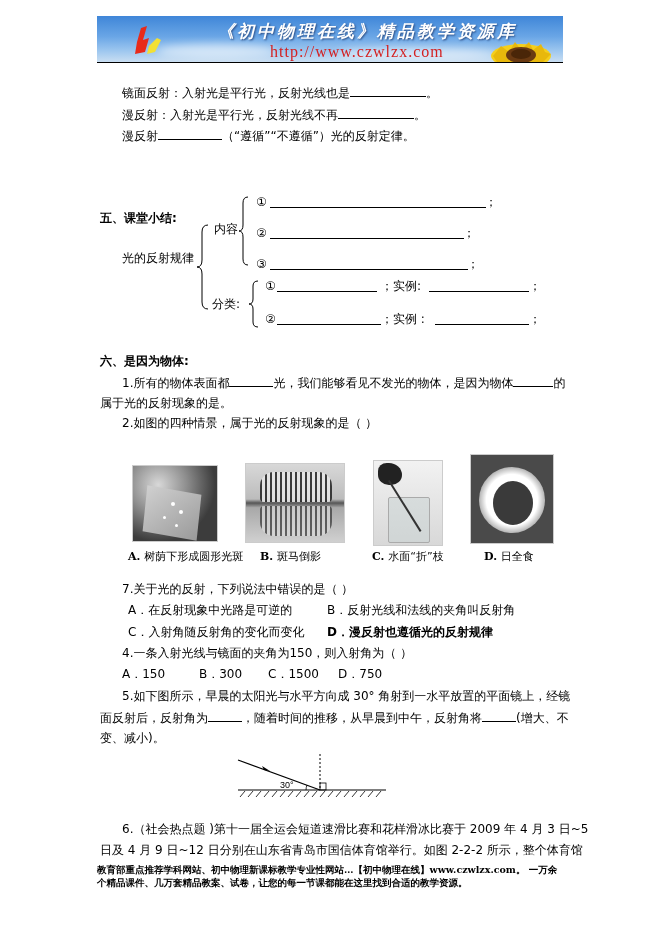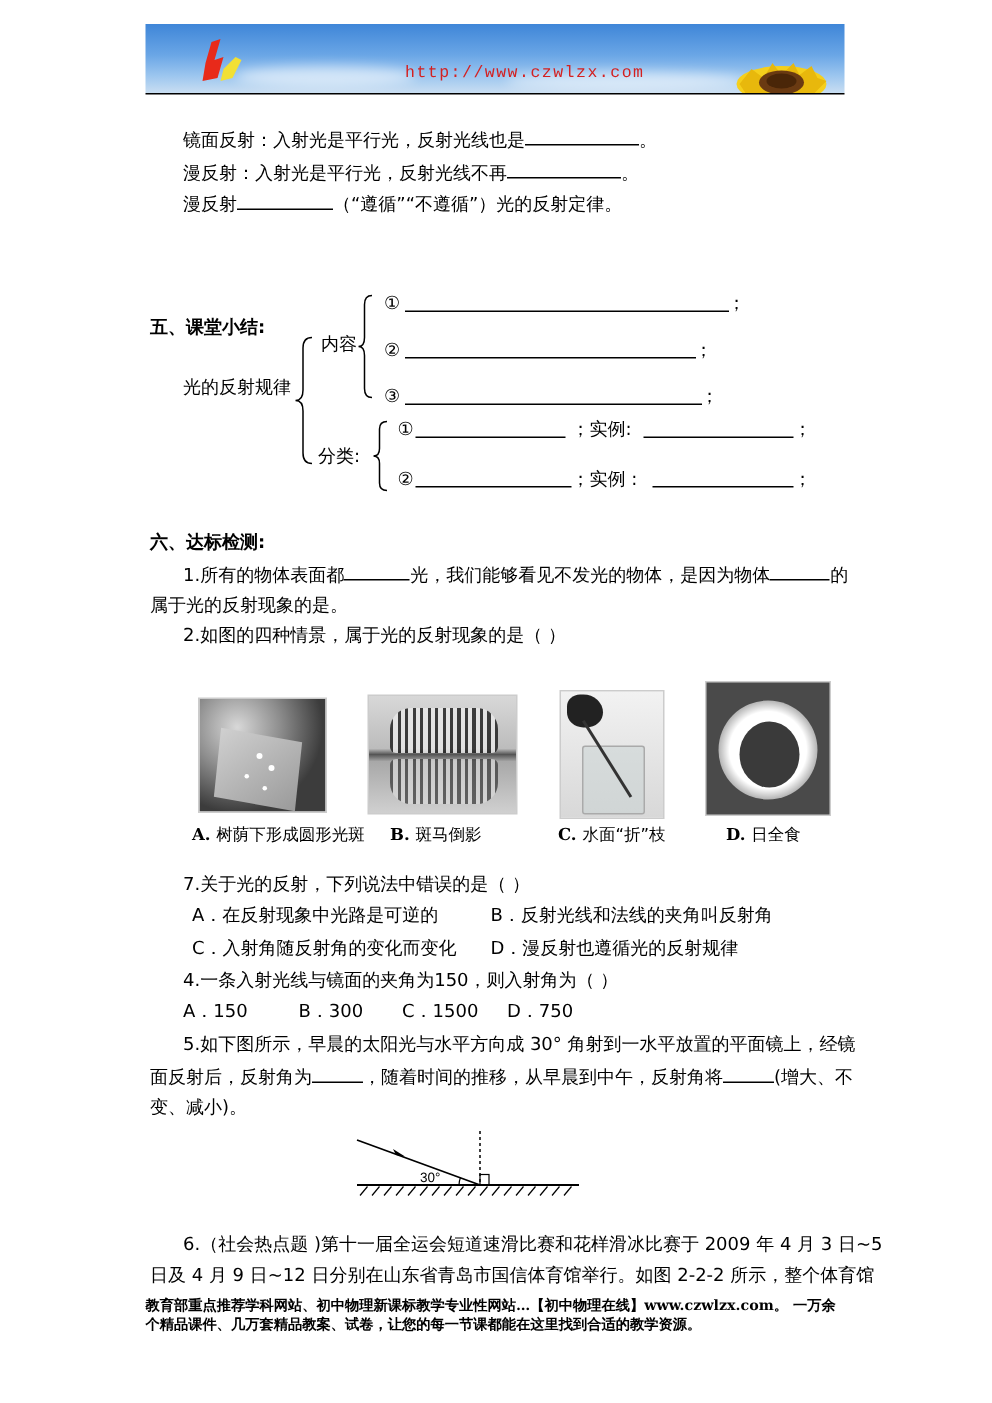--- a/index.html
+++ b/index.html
@@ -9,22 +9,22 @@
   
   .banner { position: absolute; left: 97px; top: 16px; width: 466px; height: 46px;
             background: linear-gradient(180deg, #3f86d8 0%, #6aa6e6 45%, #9cc6ef 75%, #c9def2 100%);
             overflow: hidden; }
   .banner .cloud { position: absolute; border-radius: 50%; background: rgba(255,255,255,0.55); filter: blur(4px); }
   .banner-rule { position: absolute; left: 97px; top: 62px; width: 466px; height: 1px; background: #000; }
   .logo { position: absolute; left: 30px; top: 8px; width: 40px; height: 32px; }
   .banner-title { position: absolute; left: 120px; top: 4px; font-size: 17px; font-style: italic;
                   font-weight: bold; color: #ffffff; letter-spacing: 3px; white-space: nowrap;
                   text-shadow: 1px 1px 2px #2a4a80; font-family: "DejaVu Serif", serif; }
-  .banner-url { position: absolute; left: 173px; top: 27px; font-size: 11px; color: #d42020;
-                font-family: Liberation Mono, monospace; letter-spacing: 1px; white-space: nowrap; }
+  .banner-url { position: absolute; left: 173px; top: 27px; font-size: 16px; color: #d42020;
+                font-family: Liberation Serif, serif; letter-spacing: 1px; white-space: nowrap; }
   .sunflower { position: absolute; left: 392px; top: 18px; width: 64px; height: 36px; }
 
   .t { position: absolute; white-space: nowrap; font-size: 12px; line-height: 14px; }
   .b { font-weight: bold; }
   .blank { display: inline-block; border-bottom: 1px solid #000; height: 11px; vertical-align: baseline; }
   .line { position: absolute; height: 1px; background: #000; }
 
   .brace { position: absolute; }
   .photo { position: absolute; border: 1px solid #ccc; overflow: hidden; }
   .caption { position: absolute; font-size: 11px; white-space: nowrap; font-weight: bold; font-family: "DejaVu Serif", serif; }
@@ -36,20 +36,21 @@
 </head>
 <body>
 
 <div class="banner">
   <div class="cloud" style="left:60px;top:28px;width:120px;height:14px;"></div>
   <div class="cloud" style="left:240px;top:32px;width:160px;height:12px;"></div>
   <svg class="logo" viewBox="0 0 40 32">
     <path d="M14 4 L20 2 L16 16 L22 14 L18 28 L8 30 L10 18 Z" fill="#e82a1a"></path>
     <path d="M22 22 L30 14 L34 16 L28 28 L20 30 Z" fill="#f2e034"></path>
   </svg>
+  <div class="banner-title">《初中物理在线》精品教学资源库</div>
   <div class="banner-url">http://www.czwlzx.com</div>
   <svg class="sunflower" viewBox="0 0 64 36">
     <g fill="#f5cf1c">
       <ellipse cx="32" cy="22" rx="30" ry="12"></ellipse>
     </g>
     <g fill="#e8b80c">
       <path d="M4 22 L12 12 L20 18 L26 8 L32 16 L40 8 L44 16 L52 10 L56 18 L62 20 L54 28 L44 34 L20 34 L8 28 Z"></path>
     </g>
     <ellipse cx="32" cy="21" rx="15" ry="8" fill="#6a3a12"></ellipse>
     <ellipse cx="32" cy="20" rx="10" ry="5" fill="#4a2608"></ellipse>
@@ -106,21 +107,21 @@
 <div class="t" style="left:381px;top:279px;">；实例:</div>
 <div class="line" style="left:429px;top:291px;width:100px;"></div>
 <div class="t" style="left:529px;top:279px;">；</div>
 
 <div class="t" style="left:265px;top:312px;">②</div>
 <div class="line" style="left:277px;top:324px;width:104px;"></div>
 <div class="t" style="left:381px;top:312px;text-align:right;">；实例 :</div>
 <div class="line" style="left:435px;top:324px;width:94px;"></div>
 <div class="t" style="left:529px;top:312px;">；</div>
 
-<div class="t b" style="left:100px;top:354px;">六、达标检测:</div>
+<div class="t b" style="left:100px;top:354px;">六、是因为物体:</div>
 
 <div class="t" style="left:122px;top:375px;">
   <span>1.所有的物体表面都</span><span class="blank" style="width:44px;"></span><span>光，我们能够看见不发光的物体，是因为物体</span><span class="blank" style="width:40px;"></span><span>的</span>
 </div>
 <div class="t" style="left:100px;top:396px;">属于光的反射现象的是。</div>
 
 <div class="t" style="left:122px;top:416px;">2.如图的四种情景，属于光的反射现象的是（    ）</div>
 
 <div class="photo" style="left:132px;top:465px;width:84px;height:75px;background:radial-gradient(circle at 30% 25%, #d8d8d8 0%, #8e8e8e 35%, #3c3c3c 70%);">
   <div style="position:absolute;left:12px;top:24px;width:54px;height:46px;background:linear-gradient(135deg,#d0d0d0,#9a9a9a);transform:skew(-6deg,10deg);"></div>
@@ -147,21 +148,21 @@
 <div class="photo" style="left:470px;top:454px;width:82px;height:88px;background:#4a4a4a;">
   <div style="position:absolute;left:8px;top:12px;width:66px;height:66px;border-radius:50%;background:radial-gradient(circle,#fff 55%,rgba(255,255,255,0.6) 70%,rgba(74,74,74,0) 100%);"></div>
   <div style="position:absolute;left:22px;top:26px;width:40px;height:44px;border-radius:50%;background:#3a3a3a;"></div>
 </div>
 <div class="caption" style="left:484px;top:549px;"><span>D.</span> <span class="cn">日全食</span></div>
 
 <div class="t" style="left:122px;top:582px;">7.关于光的反射，下列说法中错误的是（      ）</div>
 <div class="t" style="left:128px;top:603px;">A．在反射现象中光路是可逆的</div>
 <div class="t" style="left:327px;top:603px;">B．反射光线和法线的夹角叫反射角</div>
 <div class="t" style="left:128px;top:625px;">C．入射角随反射角的变化而变化</div>
-<div class="t" style="left:327px;top:625px;">D．漫反射也遵循光的反射规律</div>
+<div class="t" style="left:327px;top:625px;font-weight:bold;">D．漫反射也遵循光的反射规律</div>
 
 <div class="t" style="left:122px;top:646px;">4.一条入射光线与镜面的夹角为150，则入射角为（        ）</div>
 <div class="t" style="left:122px;top:667px;">A．150</div>
 <div class="t" style="left:199px;top:667px;">B．300</div>
 <div class="t" style="left:268px;top:667px;">C．1500</div>
 <div class="t" style="left:338px;top:667px;">D．750</div>
 
 <div class="t" style="left:122px;top:689px;">5.如下图所示，早晨的太阳光与水平方向成 30° 角射到一水平放置的平面镜上，经镜</div>
 <div class="t" style="left:100px;top:710px;">
   <span>面反射后，反射角为</span><span class="blank" style="width:34px;"></span><span>，随着时间的推移，从早晨到中午，反射角将</span><span class="blank" style="width:34px;"></span><span>(增大、不</span>

